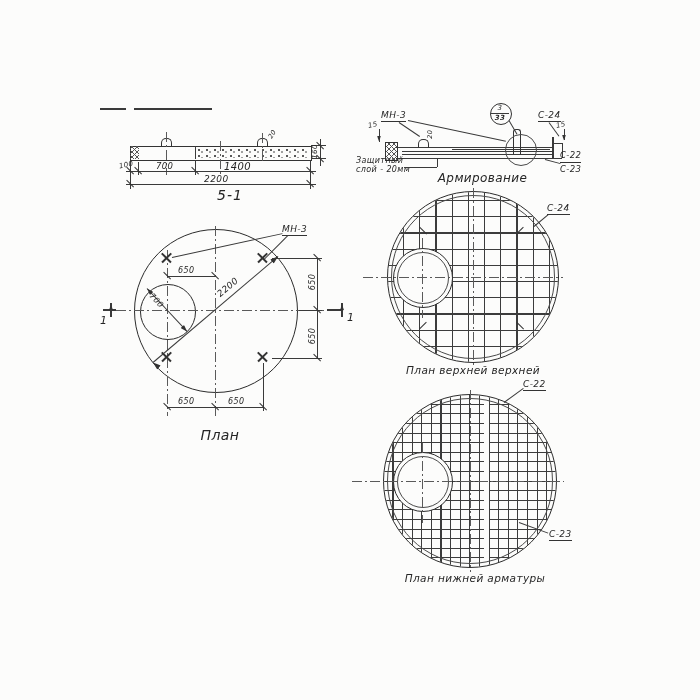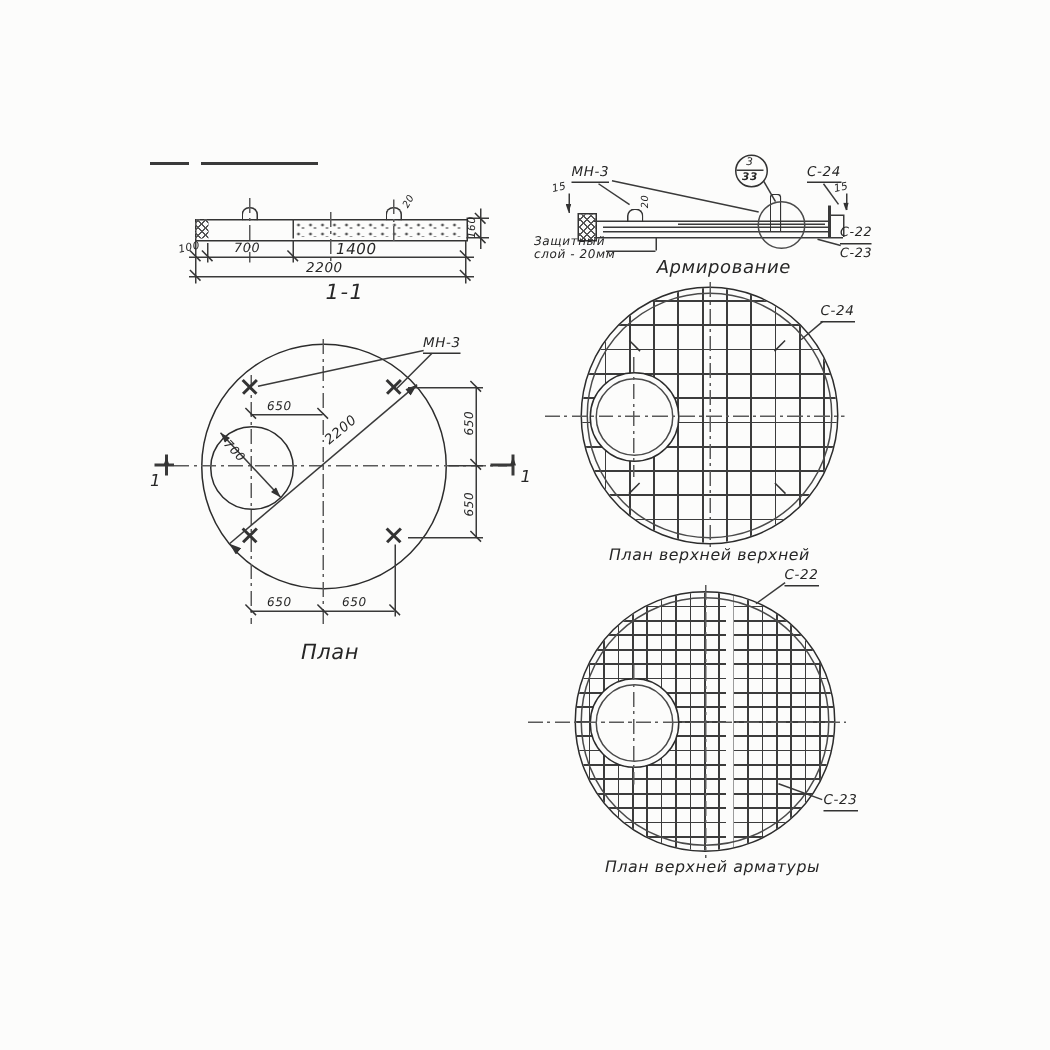--- a/index.html
+++ b/index.html
@@ -78,21 +78,21 @@
     <div class="tk" style="left:305px;top:170px;"></div>
     <div class="txt" style="left:119px;top:162px;font-size:7px;transform:rotate(-12deg);">100</div>
     <div class="txt" style="left:156px;top:162px;font-size:8.5px;">700</div>
     <div class="txt" style="left:224px;top:162px;font-size:10px;">1400</div>
 
     <div class="hl" style="left:126px;top:184px;width:190px;"></div>
     <div class="tk" style="left:125px;top:183px;"></div>
     <div class="tk" style="left:305px;top:183px;"></div>
     <div class="txt" style="left:204px;top:175px;font-size:9px;">2200</div>
 
-    <div class="txt ctr" style="left:200px;top:188px;width:60px;font-size:14px;letter-spacing:1px;">1-1</div>
+    <div class="txt ctr" style="left:200px;top:188px;width:60px;font-size:14px;letter-spacing:1px;">5-1</div>
   </div>
 
   <div>
     <div class="abs xhatch" style="left:385px;top:142px;width:11px;height:17px;border:1px solid #333;"></div>
     <div class="hl" style="left:396px;top:147px;width:156px;"></div>
     <div class="hl" style="left:396px;top:158px;width:166px;"></div>
     <div class="hl" style="left:402px;top:151px;width:150px;"></div>
     <div class="hl" style="left:402px;top:154px;width:152px;"></div>
     <div class="hl" style="left:452px;top:149px;width:98px;"></div>
     <div class="hl" style="left:552px;top:143px;width:10px;"></div>
@@ -251,16 +251,16 @@
     <div class="clh" style="left:352px;top:481px;width:212px;"></div>
     <div class="clv" style="left:470px;top:390px;height:182px;"></div>
     <div class="clv" style="left:422px;top:443px;height:80px;"></div>
 
     <div class="txt ul" style="left:523px;top:380px;font-size:9px;">С-22</div>
     <div class="lead" style="left:504px;top:402px;width:24px;transform:rotate(-36deg);"></div>
 
     <div class="txt ul" style="left:549px;top:530px;font-size:9px;">С-23</div>
     <div class="lead" style="left:519px;top:522px;width:31px;transform:rotate(20deg);"></div>
 
-    <div class="txt ctr" style="left:390px;top:573px;width:170px;font-size:10.5px;">План  верхней арматуры</div>
+    <div class="txt ctr" style="left:390px;top:573px;width:170px;font-size:10.5px;">План  нижней арматуры</div>
   </div>
 
 </div>
 
 </body></html>

